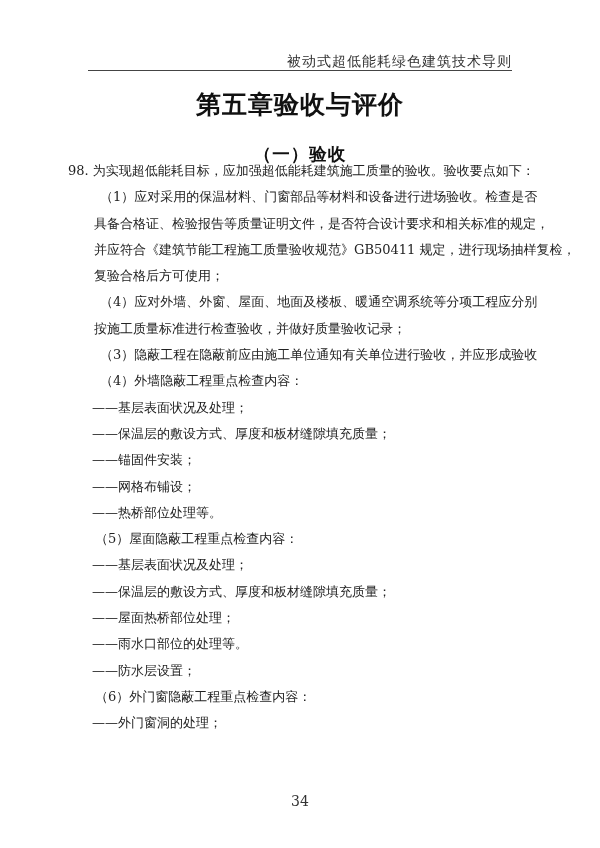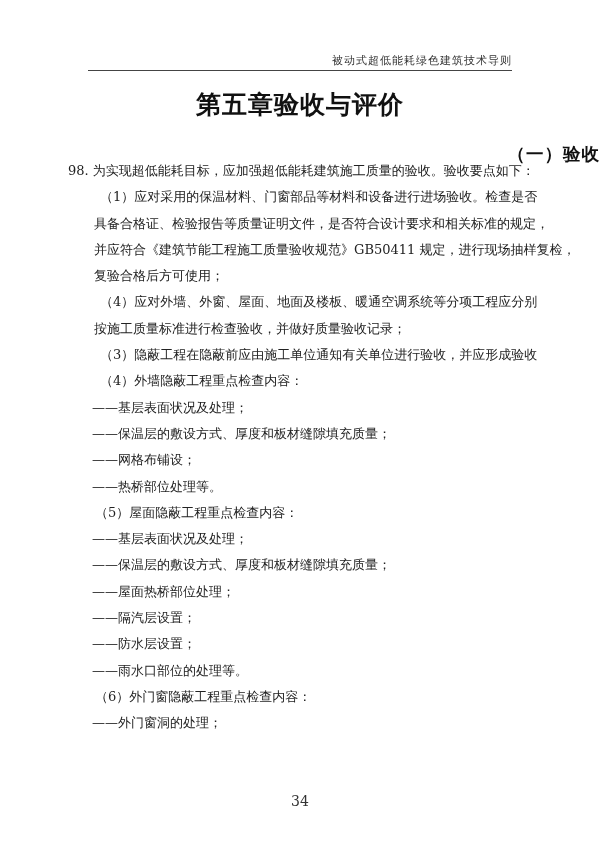--- a/index.html
+++ b/index.html
@@ -1,22 +1,22 @@
 <!DOCTYPE html>
 <html><head>
   <meta charset="utf-8">
   <style>
     html, body { margin: 0; padding: 0; background: #ffffff; }
     body { width: 600px; height: 848px; position: relative; overflow: hidden;
       font-family: "DejaVu Serif", "Liberation Serif", serif; color: #222; }
-    .header-text { position: absolute; right: 88px; top: 53px; font-size: 11px; color: #333; letter-spacing: 1px; }
+    .header-text { position: absolute; right: 88px; top: 53px; font-size: 14px; color: #333; letter-spacing: 1px; }
     .header-rule { position: absolute; left: 88px; right: 88px; top: 70px; height: 0; border-top: 1.2px solid #444; }
     .chapter-title { position: absolute; left: 0; right: 0; top: 88px; text-align: center;
       font-family: Liberation Mono, monospace; font-size: 25px; font-weight: bold; color: #111; letter-spacing: 1px; }
-    .section-title { position: absolute; left: 0; right: 0; top: 142px; text-align: right;
+    .section-title { position: absolute; left: 0; right: 0; top: 142px; text-align: center;
       font-family: "DejaVu Sans", sans-serif; font-size: 17.5px; font-weight: bold; color: #111; letter-spacing: 1px; }
     .body { position: absolute; left: 70px; top: 158px; width: 462px; font-size: 13px; line-height: 26.3px; }
     .line { white-space: nowrap; height: 26.3px; }
     .indent1 { padding-left: 30px; }
     .indent-p { padding-left: 25px; }
     .dash { padding-left: 22px; }
     .cont { padding-left: 24px; }
     .page-number { position: absolute; left: 0; right: 0; top: 793px; text-align: center; font-size: 14px; color: #333; }
   </style>
 </head>
@@ -34,26 +34,26 @@
   <div class="line indent1">（1）应对采用的保温材料、门窗部品等材料和设备进行进场验收。检查是否</div>
   <div class="line cont">具备合格证、检验报告等质量证明文件，是否符合设计要求和相关标准的规定，</div>
   <div class="line cont">并应符合《建筑节能工程施工质量验收规范》GB50411 规定，进行现场抽样复检，</div>
   <div class="line cont">复验合格后方可使用；</div>
   <div class="line indent1">（4）应对外墙、外窗、屋面、地面及楼板、暖通空调系统等分项工程应分别</div>
   <div class="line cont">按施工质量标准进行检查验收，并做好质量验收记录；</div>
   <div class="line indent1">（3）隐蔽工程在隐蔽前应由施工单位通知有关单位进行验收，并应形成验收</div>
   <div class="line indent1">（4）外墙隐蔽工程重点检查内容：</div>
   <div class="line dash">——基层表面状况及处理；</div>
   <div class="line dash">——保温层的敷设方式、厚度和板材缝隙填充质量；</div>
+  <div class="line dash">——锚固件安装；</div>
   <div class="line dash">——网格布铺设；</div>
   <div class="line dash">——热桥部位处理等。</div>
   <div class="line indent-p">（5）屋面隐蔽工程重点检查内容：</div>
   <div class="line dash">——基层表面状况及处理；</div>
   <div class="line dash">——保温层的敷设方式、厚度和板材缝隙填充质量；</div>
   <div class="line dash">——屋面热桥部位处理；</div>
-  <div class="line dash">——隔汽层设置；</div>
+  <div class="line dash">——雨水口部位的处理等。</div>
   <div class="line dash">——防水层设置；</div>
-  <div class="line dash">——雨水口部位的处理等。</div>
   <div class="line indent-p">（6）外门窗隐蔽工程重点检查内容：</div>
   <div class="line dash">——外门窗洞的处理；</div>
 </div>
 
 <div class="page-number">34</div>
 
 </body></html>

